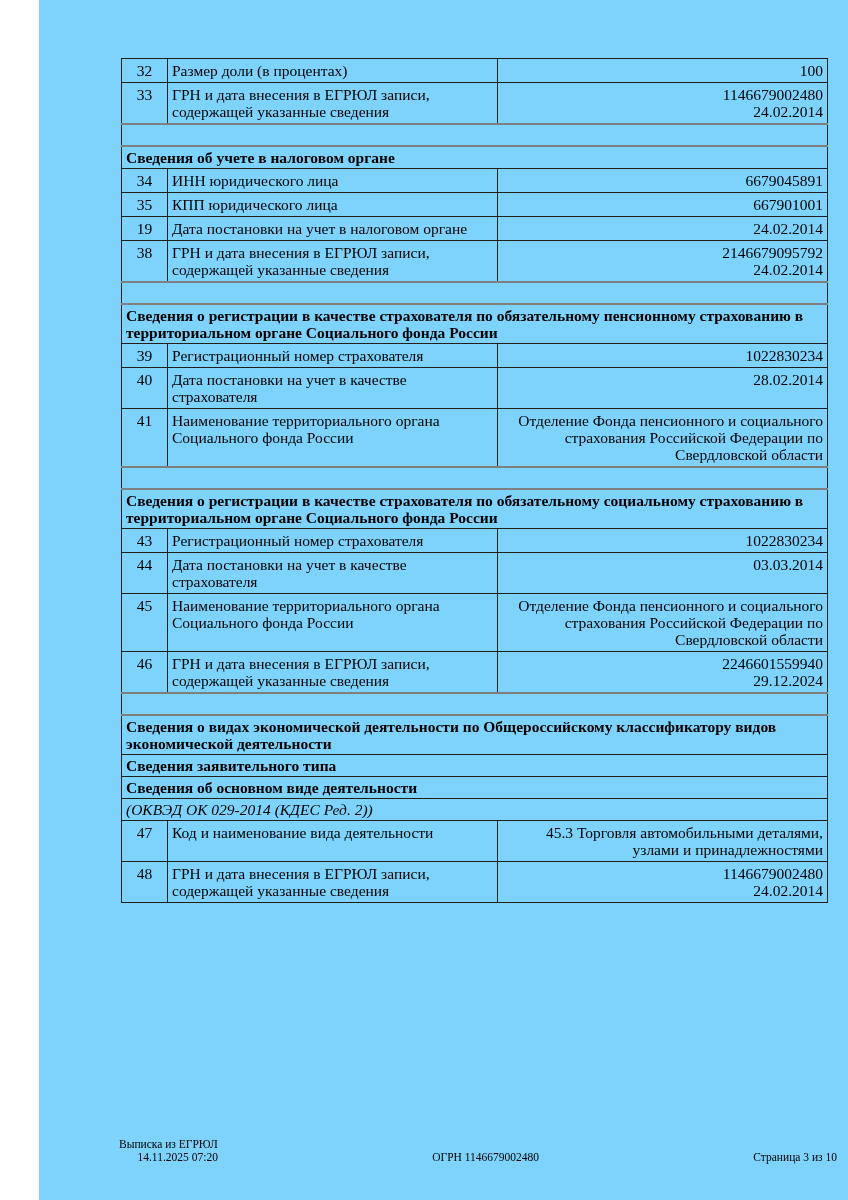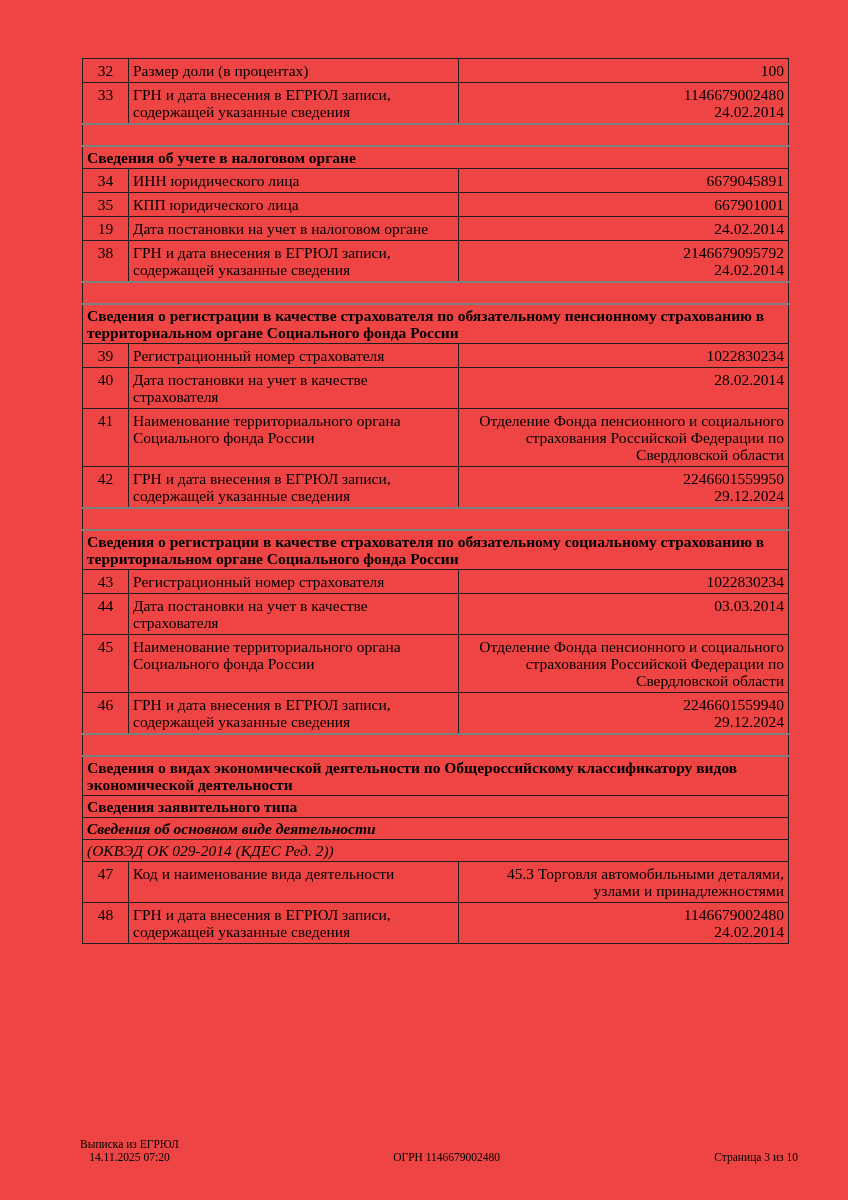--- a/index.html
+++ b/index.html
@@ -4,21 +4,21 @@
 <style>
   * { margin: 0; padding: 0; box-sizing: border-box; }
   html, body { background: #ffffff; }
   body {
     width: 848px; height: 1200px;
     position: relative;
     font-family: "Liberation Serif", "DejaVu Serif", serif;
     color: #000000;
     overflow: hidden;
   }
-  .page { position: absolute; inset: 0; background: #ef4444; }
+  .page { position: absolute; inset: 0; background: #7dd3fc; margin-left: 39px; }
 
   table.doc-table {
     position: absolute;
     left: 82px; top: 58px;
     width: 706px;
     border-collapse: collapse;
     table-layout: fixed;
     font-size: 15.5px;
     line-height: 17px;
   }
@@ -34,34 +34,34 @@
   tr.t-spacer td {
     border-top: 2px solid #7f7f7f;
     border-bottom: 2px solid #7f7f7f;
     height: 22px;
     padding: 0;
   }
   tr.t-header td {
     font-weight: bold;
     padding: 2px 4px;
   }
-  tr.t-header.style-bold-italic td { font-style: italic; }
+  tr.t-header.style-bold-italic td { }
   tr.t-header.style-italic td { font-style: italic; font-weight: normal; }
 
   .footer {
     position: absolute;
     left: 80px; top: 1138px;
     width: 718px;
     display: flex;
     justify-content: space-between;
     align-items: flex-end;
     font-size: 11.5px;
     line-height: 13px;
   }
-  .footer-left  { text-align: center; }
+  .footer-left  { text-align: right; }
   .footer-center{ text-align: center; }
   .footer-right { text-align: right; }
 </style>
 </head>
 <body>
 
 <div class="page">
 
   <table class="doc-table" id="doc-table">
     <colgroup>
@@ -122,26 +122,20 @@
         <tr class="t-row">
           <td class="c-num">40</td>
           <td class="c-label">Дата постановки на учет в качестве страхователя</td>
           <td class="c-value">28.02.2014</td>
         </tr>
         <tr class="t-row">
           <td class="c-num">41</td>
           <td class="c-label">Наименование территориального органа Социального фонда России</td>
           <td class="c-value">Отделение Фонда пенсионного и социального страхования Российской Федерации по Свердловской области</td>
         </tr>
-        <tr class="t-row">
-          <td class="c-num">42</td>
-          <td class="c-label">ГРН и дата внесения в ЕГРЮЛ записи, содержащей указанные сведения</td>
-          <td class="c-value">2246601559950
-29.12.2024</td>
-        </tr>
         <tr class="t-spacer">
           <td colspan="3"></td>
         </tr>
         <tr class="t-header style-bold">
           <td colspan="3">Сведения о регистрации в качестве страхователя по обязательному социальному страхованию в территориальном органе Социального фонда России</td>
         </tr>
         <tr class="t-row">
           <td class="c-num">43</td>
           <td class="c-label">Регистрационный номер страхователя</td>
           <td class="c-value">1022830234</td>

